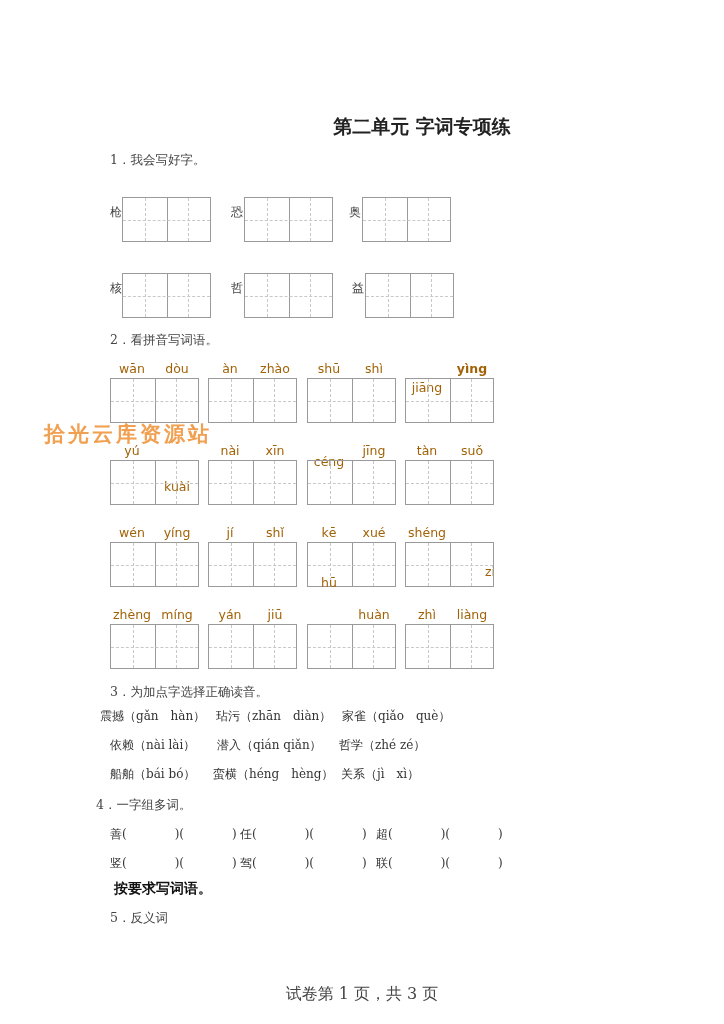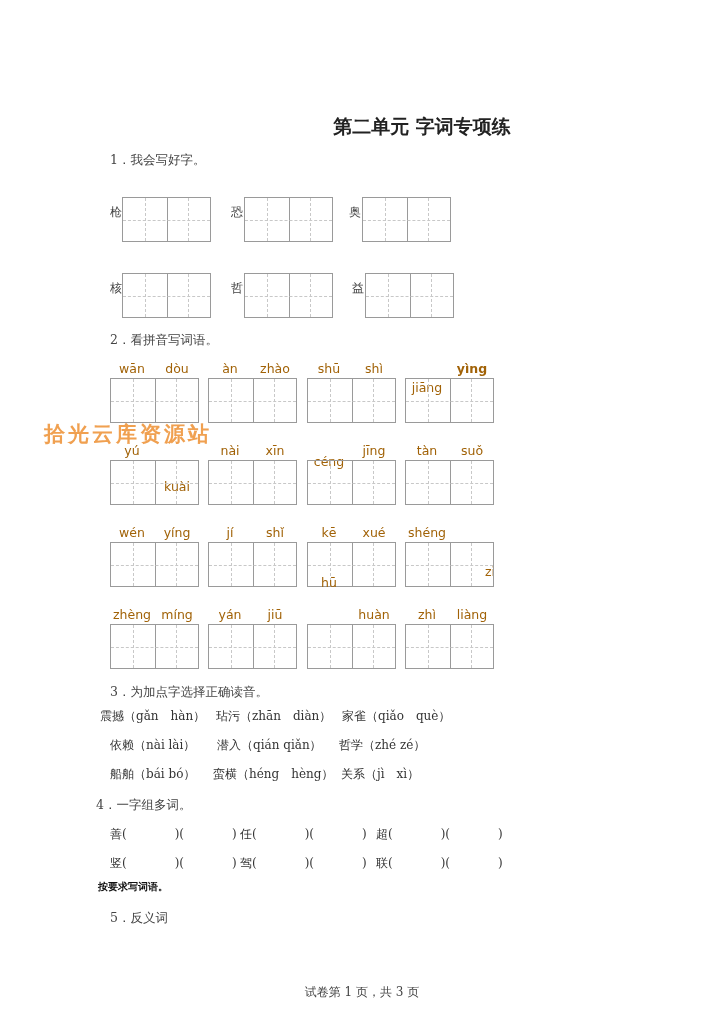--- a/index.html
+++ b/index.html
@@ -15,23 +15,23 @@
   .grid2 .dh { position:absolute; left:0; right:0; top:50%; border-top:1px dashed #c8c8c8; }
   .grid2 .dv1 { position:absolute; left:25%; top:0; bottom:0; border-left:1px dashed #c8c8c8; }
   .grid2 .dv2 { position:absolute; left:75%; top:0; bottom:0; border-left:1px dashed #c8c8c8; }
   .lbl { font-size:12px; color:#444; }
   .py { position:absolute; width:44px; text-align:center; font-size:12.5px; color:#a16207;
         font-family:"DejaVu Sans","Liberation Sans",sans-serif; }
   .watermark { left:44px; top:420px; font-size:21px; font-weight:bold; color:#f0a050; letter-spacing:3px;
                font-family:"DejaVu Sans","Liberation Sans",sans-serif; }
   .q3row { font-size:12px; color:#333; }
   .q3item { position:absolute; white-space:pre; }
-  .bold-head { left:98px; top:880px; font-size:10px; font-weight:bold; color:#111;
+  .bold-head { left:114px; top:880px; font-size:14px; font-weight:bold; color:#111;
                font-family:"DejaVu Sans","Liberation Sans",sans-serif; }
-  .footer { left:0; width:724px; top:984px; text-align:center; font-size:12px; color:#444; }
+  .footer { left:0; width:724px; top:984px; text-align:center; font-size:16px; color:#444; }
   .footer span { position:relative; left:0px; }
   .q4item { position:absolute; font-size:12px; color:#333; white-space:pre; }
 </style>
 </head>
 <body>
 
 <div class="abs title"><span>第二单元  字词专项练</span></div>
 
 <div class="abs qtext" style="left:110px;top:152px;">1．我会写好字。</div>
 

